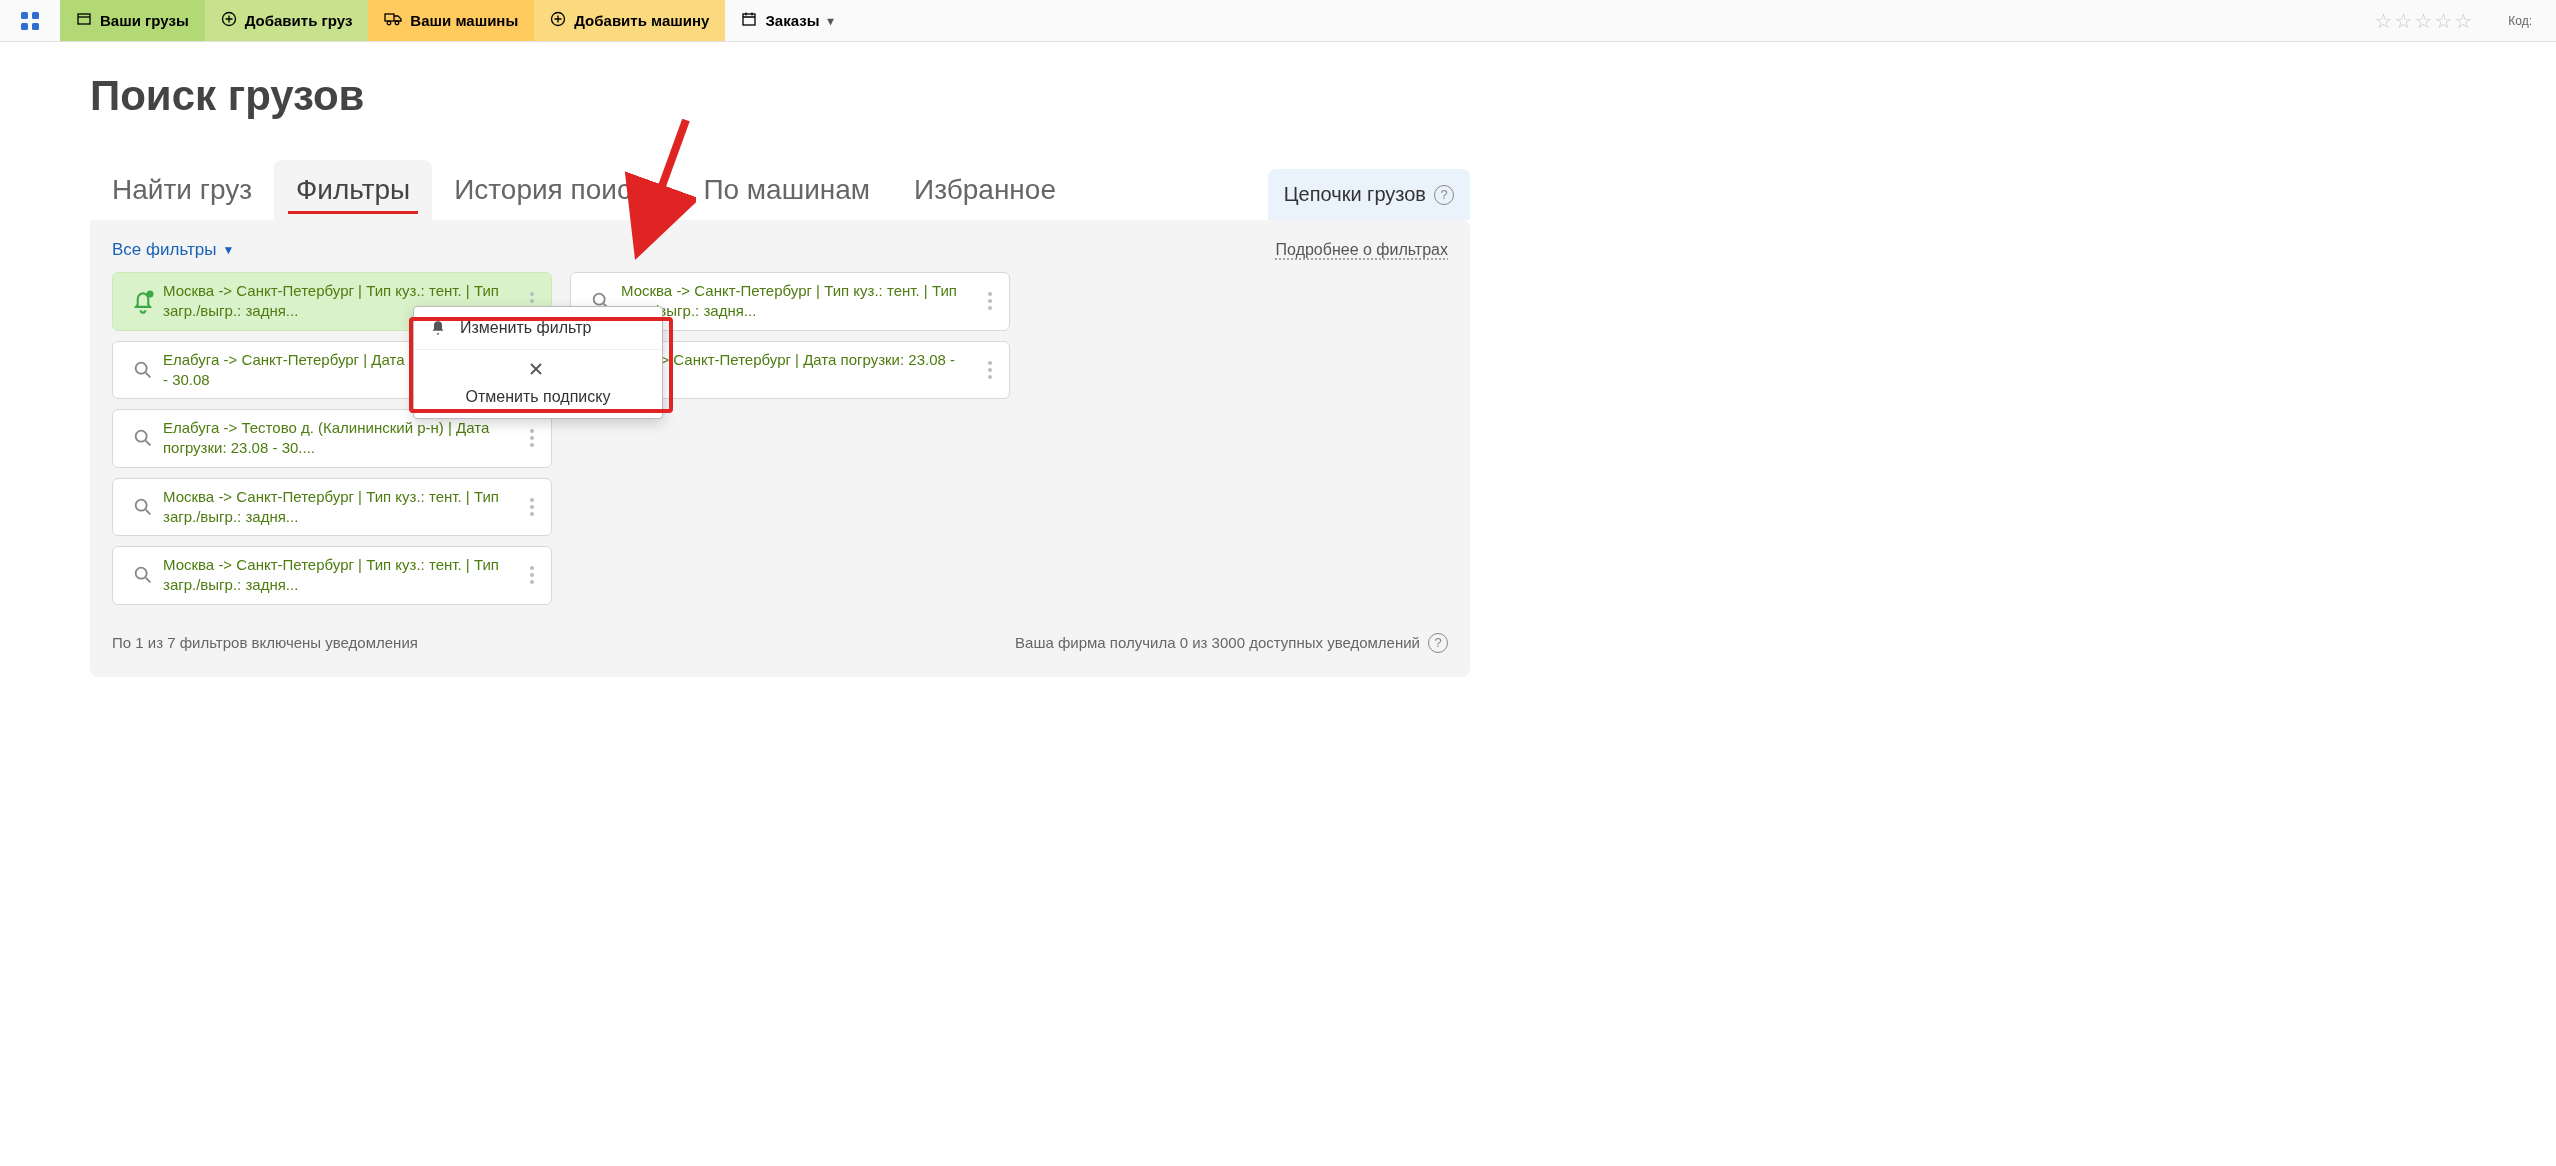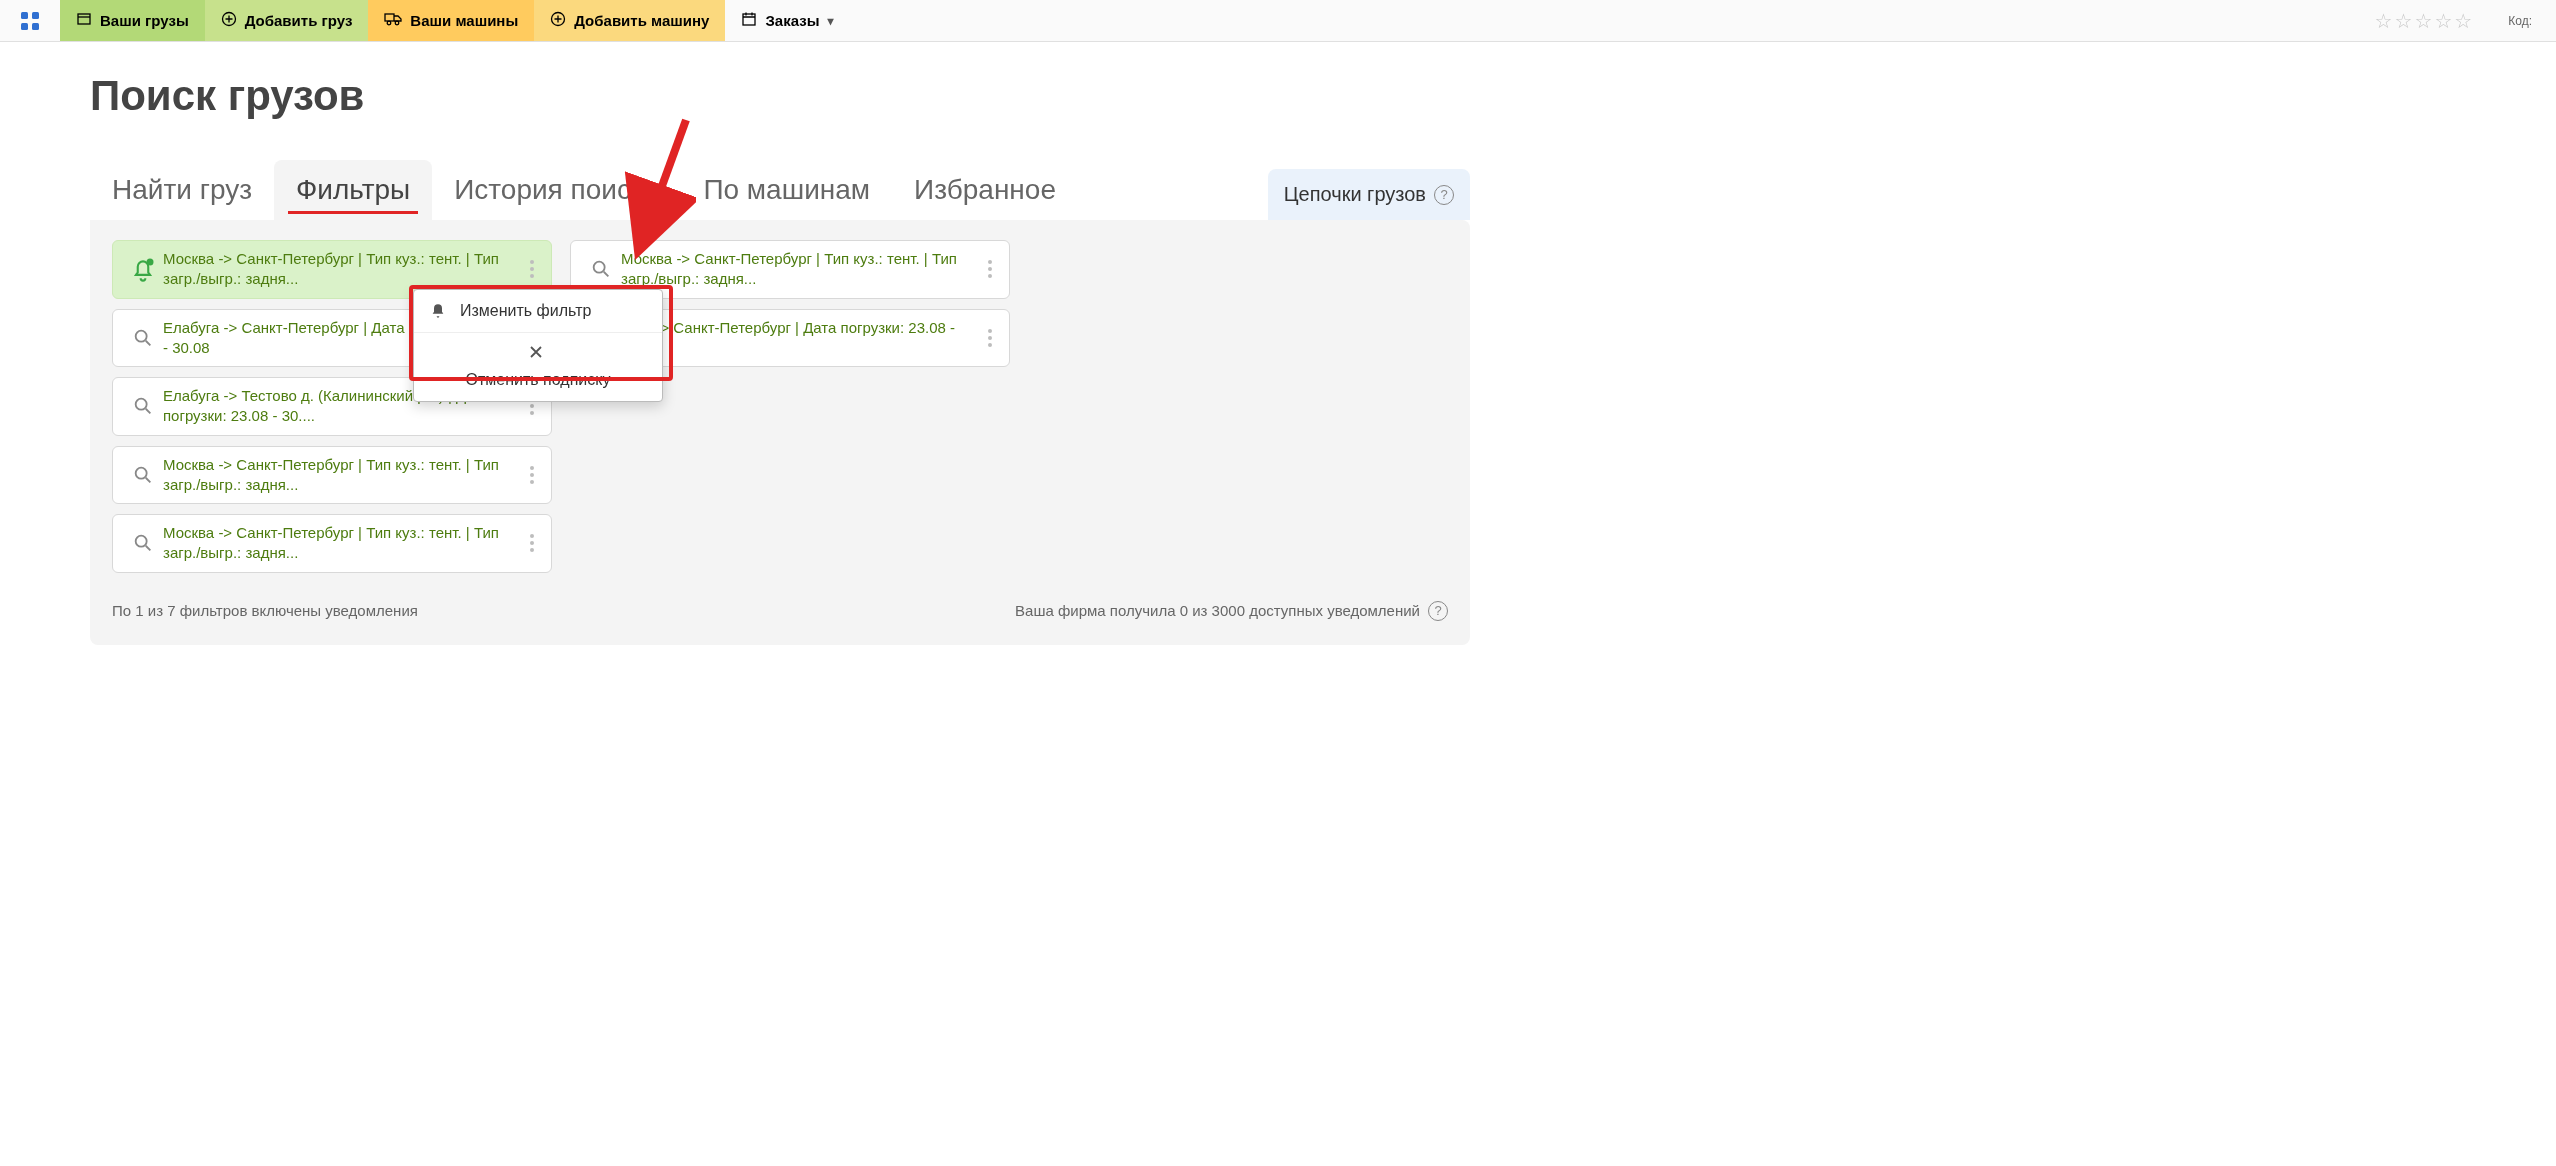--- a/index.html
+++ b/index.html
@@ -133,21 +133,21 @@
   }
   .card .kebab {
     width:26px; display:flex; flex-direction:column; align-items:center; gap:3px;
     cursor:pointer; color:#bdbdbd;
   }
   .card .kebab span { width:4px; height:4px; background:#bdbdbd; border-radius:50%;}
 
   
   .menu {
     position:absolute;
-    top:48px; left:300px;
+    top:33px; left:300px;
     background:#fff;
     border:1px solid #bbb;
     border-radius:4px;
     box-shadow: 0 4px 14px rgba(0,0,0,0.18);
     width:250px;
     z-index:5;
     overflow:hidden;
   }
   .menu-item {
     display:flex; align-items:center; gap:12px;
@@ -278,20 +278,27 @@
 
     <svg class="arrow-note" viewBox="0 0 160 160">
       <defs>
           <marker id="ah" markerWidth="10" markerHeight="10" refX="6" refY="5" orient="auto">
             <path d="M0 0 L10 5 L0 10 z" fill="#e02424"></path>
           </marker>
         </defs>
       <path d="M150 10 L110 120" stroke="#e02424" stroke-width="8" fill="none" marker-end="url(#ah)"></path>
     </svg>
 
+    <div class="panel-headrow">
+      <div class="all-filters">
+        <span>Все фильтры</span>
+        <span class="chev">▼</span>
+      </div>
+      <a class="about-filters">Подробнее о фильтрах</a>
+    </div>
 
     <div class="cards">
 
       <div class="card highlight col-left" style="grid-row:1">
         <div class="cicon">
           <svg width="28" height="28" viewBox="0 0 24 24" fill="none" stroke="#39a845" stroke-width="1.8">
               <path d="M6 17h12l-1.5-2V10a4.5 4.5 0 0 0-9 0v5L6 17z"></path>
               <path d="M10 20a2 2 0 0 0 4 0"></path>
               <circle cx="18" cy="6" r="3" fill="#39a845" stroke="none"></circle>
             </svg>

